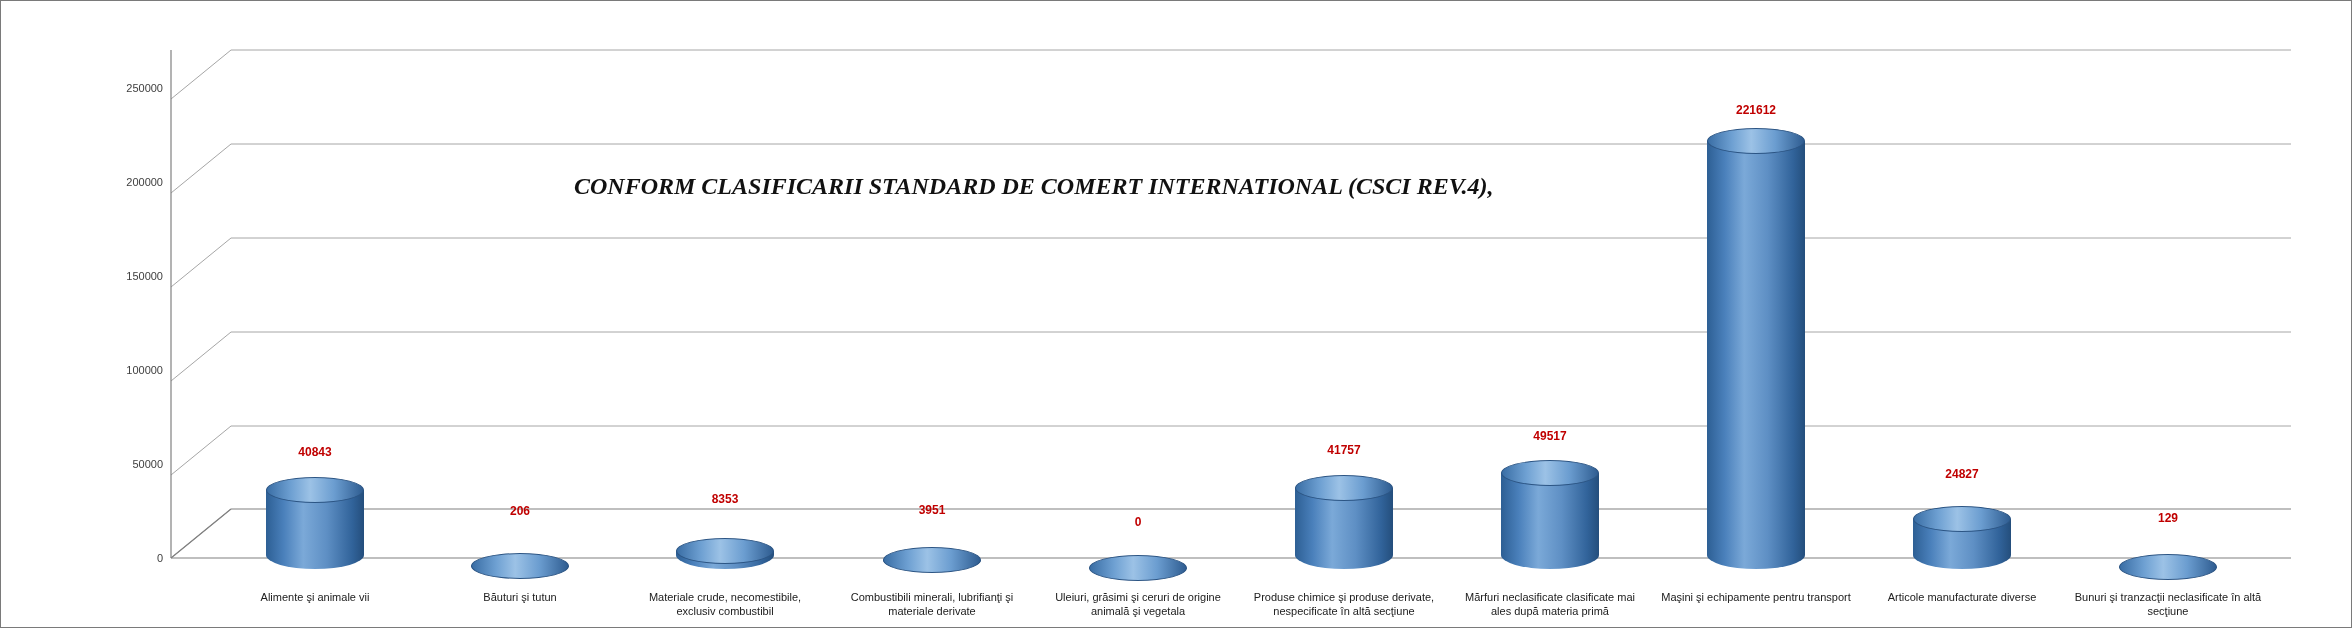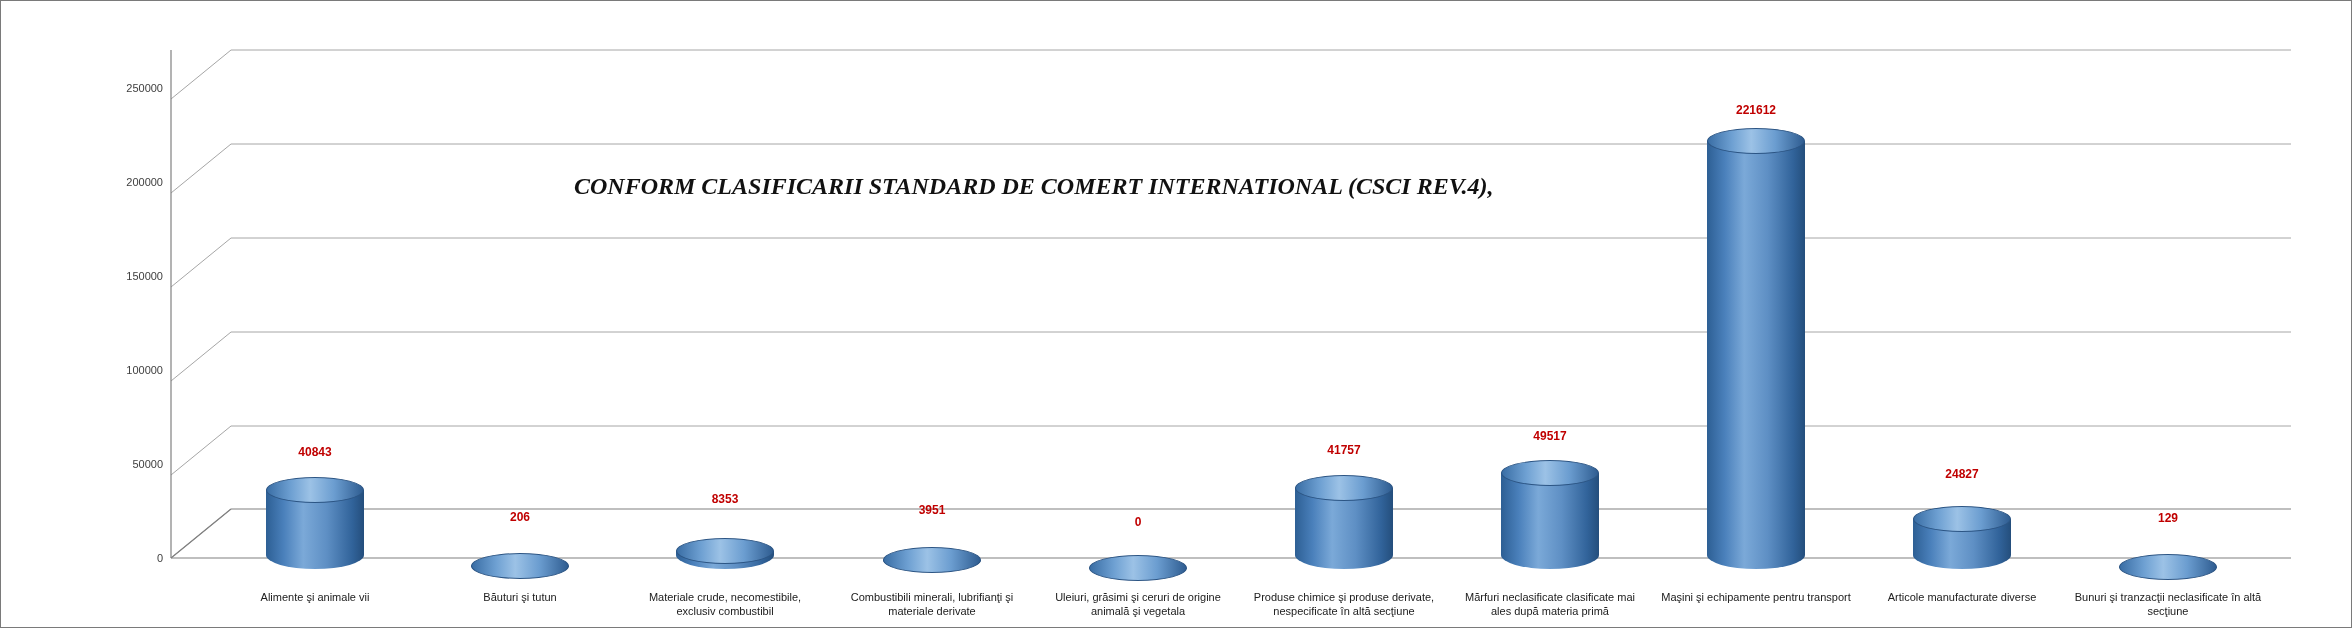--- a/index.html
+++ b/index.html
@@ -166,21 +166,21 @@
 
   <div id="bars">
     <div class="bar-col" style="left:95px">
       <div class="val" style="bottom:110px">40843</div>
       <div class="cyl" style="height:79px">
           <div class="top"></div>
           <div class="bot"></div>
         </div>
     </div>
     <div class="bar-col" style="left:300px">
-      <div class="val" style="bottom:45px">206</div>
+      <div class="val" style="bottom:51px">206</div>
       <div class="cyl" style="height:3px">
           <div class="top"></div>
           <div class="bot"></div>
         </div>
     </div>
     <div class="bar-col" style="left:505px">
       <div class="val" style="bottom:63px">8353</div>
       <div class="cyl" style="height:18px">
           <div class="top"></div>
           <div class="bot"></div>

